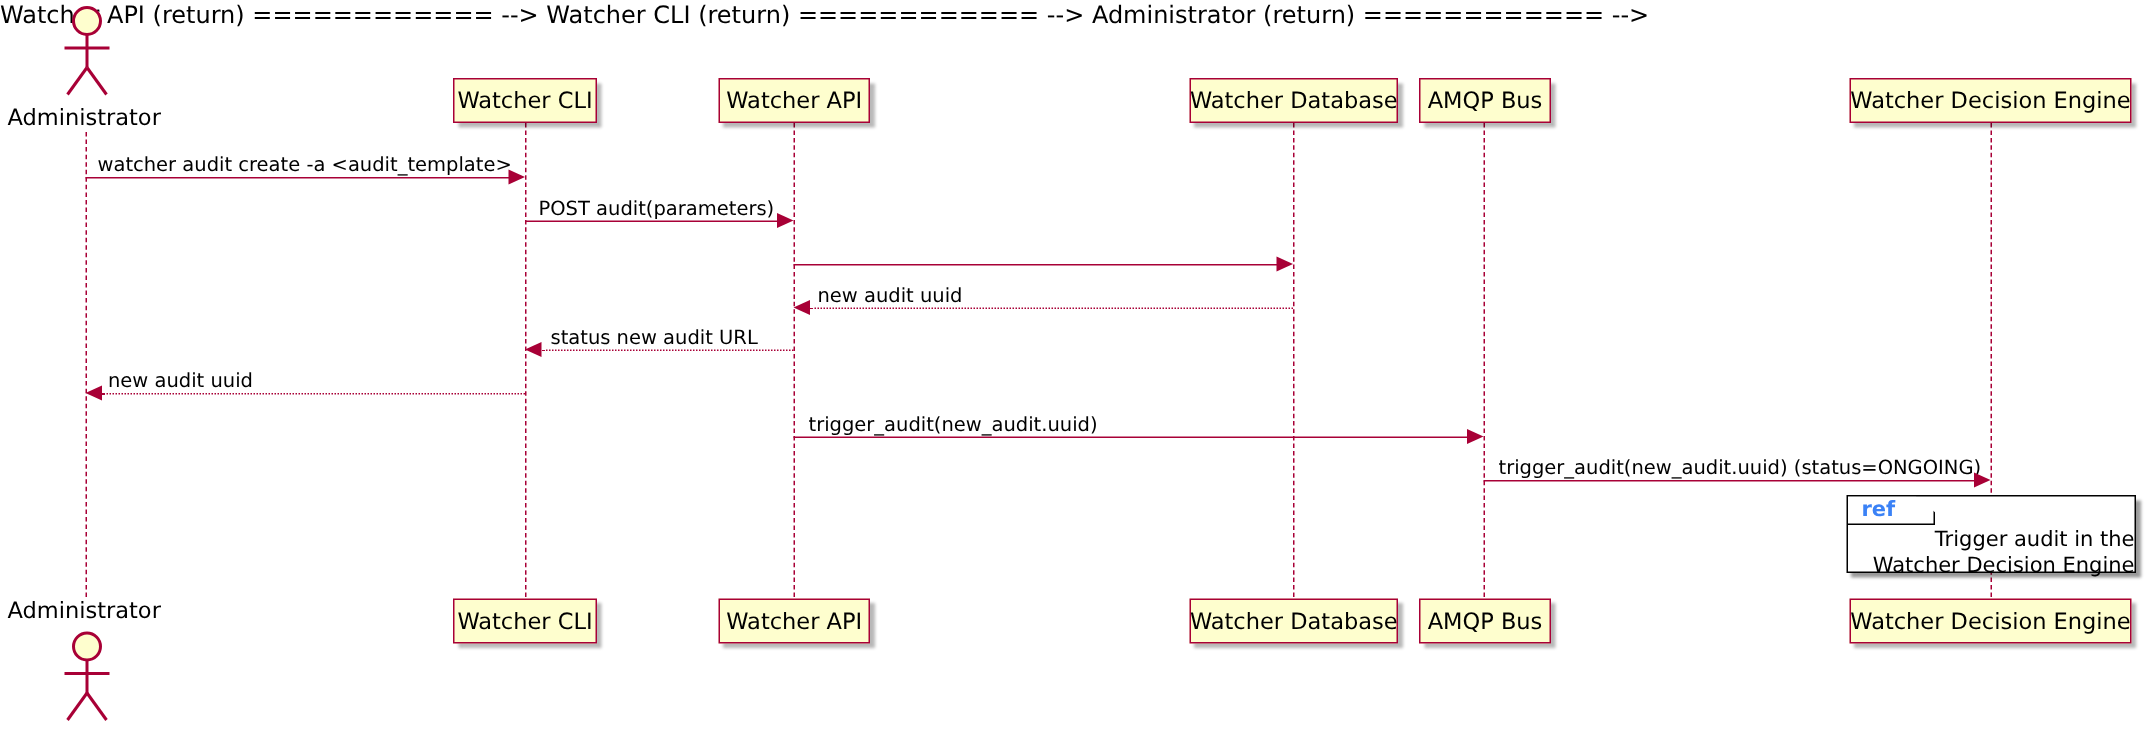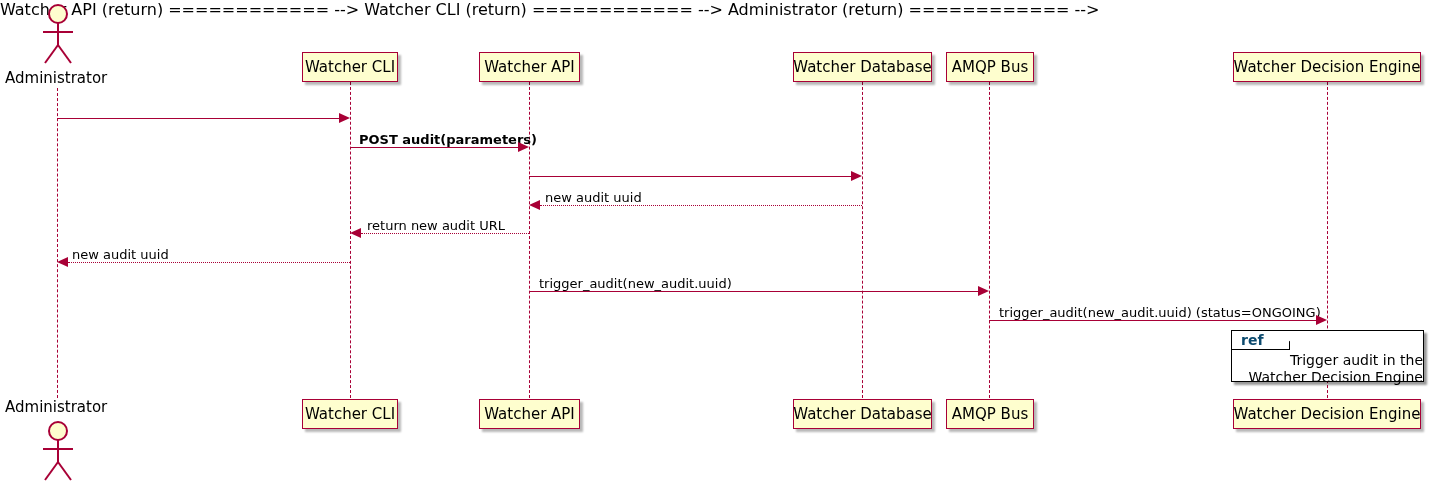--- a/index.html
+++ b/index.html
@@ -96,21 +96,21 @@
     box-sizing: border-box;
     background: #FFFFFF;
     border-right: 1.5px solid #000000;
     border-bottom: 1.5px solid #000000;
     -webkit-clip-path: polygon(0 0, 78% 0, 100% 55%, 100% 100%, 0 100%);
     clip-path: polygon(0 0, 78% 0, 100% 55%, 100% 100%, 0 100%);
     display: flex;
     align-items: center;
     font-weight: bold;
     font-size: 14px;
-    color: #0c4a6e;
+    color: #3b82f6;
     padding-left: 9px;
   }
   .ref-text {
     position: absolute;
     left: 0;
     right: 0;
     text-align: right;
     font-size: 14px;
     color: #000;
     line-height: 17px;
@@ -181,39 +181,40 @@
     <span>Watcher Database</span>
   </div>
   <div class="participant" style="left:946px; top:399px; width:88px;">
     <span>AMQP Bus</span>
   </div>
   <div class="participant" style="left:1233px; top:399px; width:188px;">
     <span>Watcher Decision Engine</span>
   </div>
 
   
+  <div class="msg-label" style="left:65px; top:104px;">watcher audit create -a &lt;audit_template&gt;</div>
   <div class="msg-line" style="left:57px; top:118px; width:283px;"></div>
   <div class="arrow-head right" style="left:339px; top:113px;"></div>
 
   
-  <div class="msg-label" style="left:359px; top:133px;font-weight:bold;">POST audit(parameters)</div>
+  <div class="msg-label" style="left:359px; top:133px;">POST audit(parameters)</div>
   <div class="msg-line" style="left:350px; top:147px; width:169px;"></div>
   <div class="arrow-head right" style="left:518px; top:142px;"></div>
 
   
   <div class="msg-line" style="left:529px; top:176px; width:323px;"></div>
   <div class="arrow-head right" style="left:851px; top:171px;"></div>
 
    Watcher API (return) ============ --&gt;
   <div class="msg-label" style="left:545px; top:191px;">new audit uuid</div>
   <div class="msg-line dotted" style="left:540px; top:205px; width:322px;"></div>
   <div class="arrow-head left" style="left:529px; top:200px;"></div>
 
    Watcher CLI (return) ============ --&gt;
-  <div class="msg-label" style="left:367px; top:219px;">return new audit URL</div>
+  <div class="msg-label" style="left:367px; top:219px;">status new audit URL</div>
   <div class="msg-line dotted" style="left:361px; top:233px; width:168px;"></div>
   <div class="arrow-head left" style="left:350px; top:228px;"></div>
 
    Administrator (return) ============ --&gt;
   <div class="msg-label" style="left:72px; top:248px;">new audit uuid</div>
   <div class="msg-line dotted" style="left:68px; top:262px; width:282px;"></div>
   <div class="arrow-head left" style="left:57px; top:257px;"></div>
 
   
   <div class="msg-label" style="left:539px; top:277px;">trigger_audit(new_audit.uuid)</div>

